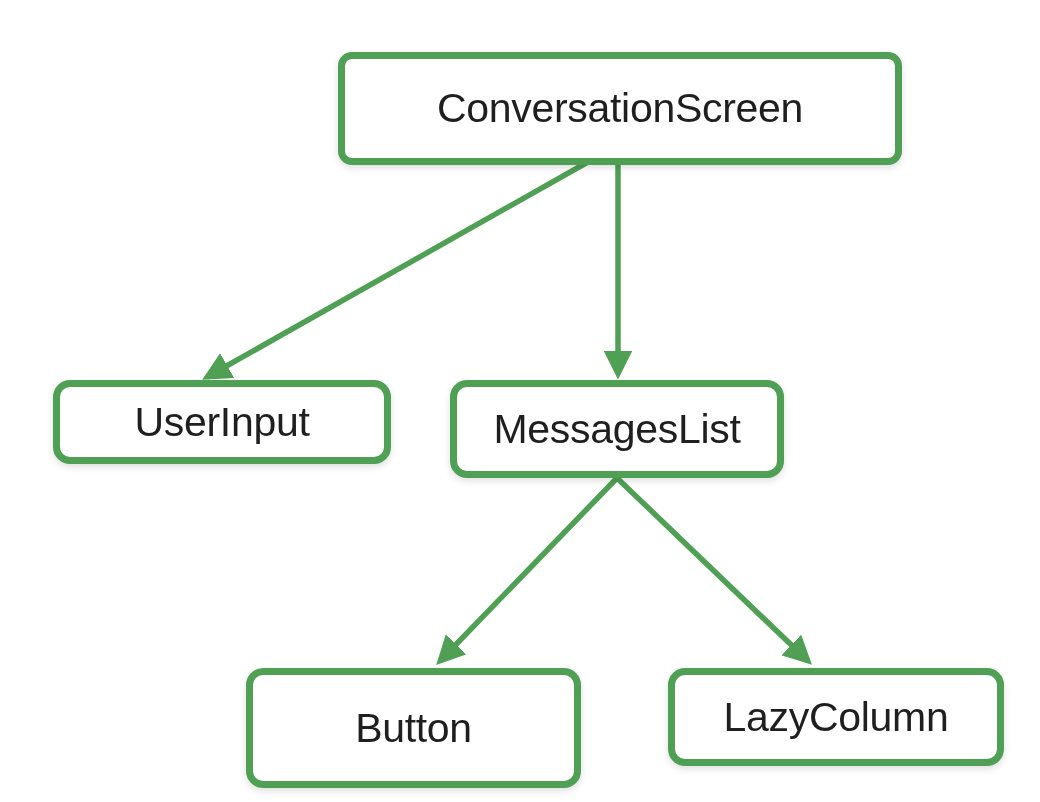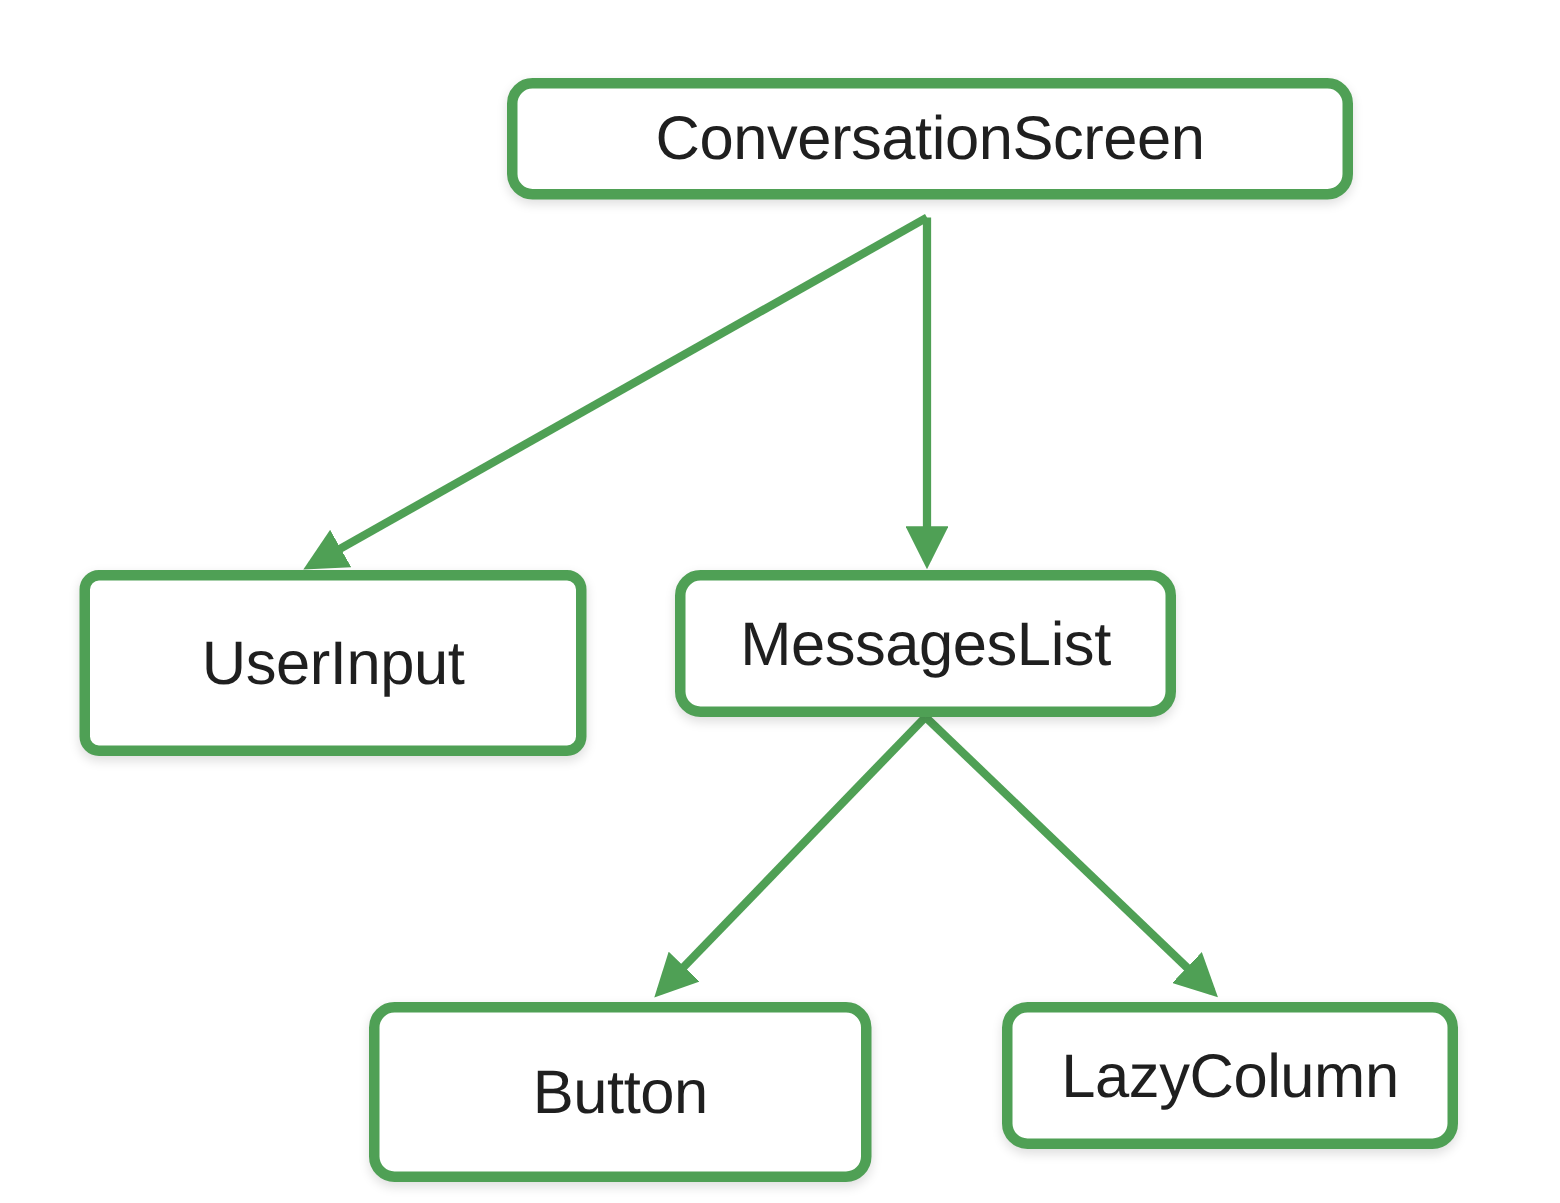--- a/index.html
+++ b/index.html
@@ -41,25 +41,25 @@
   .node-label {
     color: #1f1f1f;
     font-family: "Liberation Sans", sans-serif;
     font-size: 41px;
     font-weight: 400;
     letter-spacing: -0.3px;
     line-height: 1;
     white-space: nowrap;
   }
   
-  #node-conversationscreen { left: 338px; top: 52px;  width: 564px; height: 81px; }
-  #node-userinput          { left: 53px;  top: 380px; width: 338px; height: 124px; border-radius: 13px; }
+  #node-conversationscreen { left: 338px; top: 52px;  width: 564px; height: 113px; border-radius: 14px; }
+  #node-userinput          { left: 53px;  top: 380px; width: 338px; height: 84px; }
   #node-messageslist       { left: 450px; top: 380px; width: 334px; height: 98px; }
   #node-button             { left: 246px; top: 668px; width: 335px; height: 120px; }
-  #node-lazycolumn         { left: 668px; top: 668px; width: 304px; height: 98px; }
+  #node-lazycolumn         { left: 668px; top: 668px; width: 336px; height: 98px; }
 </style>
 </head>
 <body>
 
 <div id="diagram-canvas">
 
   <svg id="edge-layer" viewBox="0 0 1040 802" width="1040" height="802" xmlns="http://www.w3.org/2000/svg">
     <defs>
       <marker id="arrowhead" markerWidth="5.2" markerHeight="5.2" refX="4.2" refY="2.6" orient="auto" markerUnits="strokeWidth">
         <path d="M 0 0 L 5.2 2.6 L 0 5.2 z" fill="#4FA055"></path>

